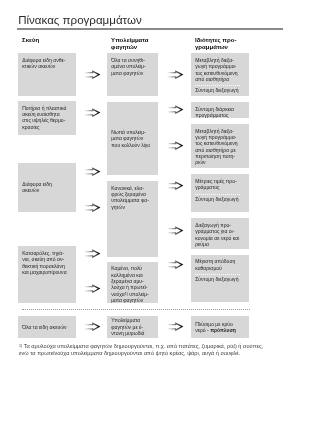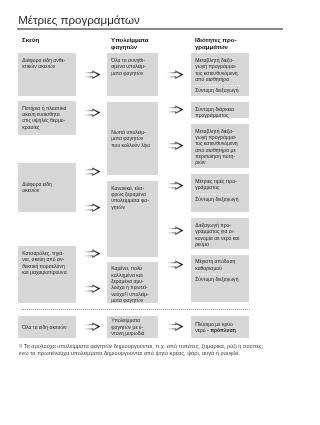--- a/index.html
+++ b/index.html
@@ -70,21 +70,21 @@
       <stop offset="1.00" stop-color="#101018"></stop>
     </linearGradient>
     <symbol id="arrow-sym" viewBox="0 0 166 94" preserveAspectRatio="none">
       <path d="M 0 26 L 87 26 L 87 12 L 152 46 L 87 82 L 87 68 L 0 68" fill="none" stroke="url(#agrad)" stroke-width="12" stroke-linejoin="miter" stroke-miterlimit="6" stroke-linecap="butt"></path>
     </symbol>
   </defs>
 </svg>
 
 <div class="page">
 
-  <div class="title">Μέτριες προγραμμάτων</div>
+  <div class="title">Πίνακας προγραμμάτων</div>
   <div class="title-rule"></div>
 
   <div class="colhead ch1">Σκεύη</div>
   <div class="colhead ch2">Υπολείμματα
 φαγητών</div>
   <div class="colhead ch3">Ιδιότητες προ-
 γραμμάτων</div>
 
   <div class="cell top c1a">
       <div class="pad">Διάφορα είδη ανθε-

